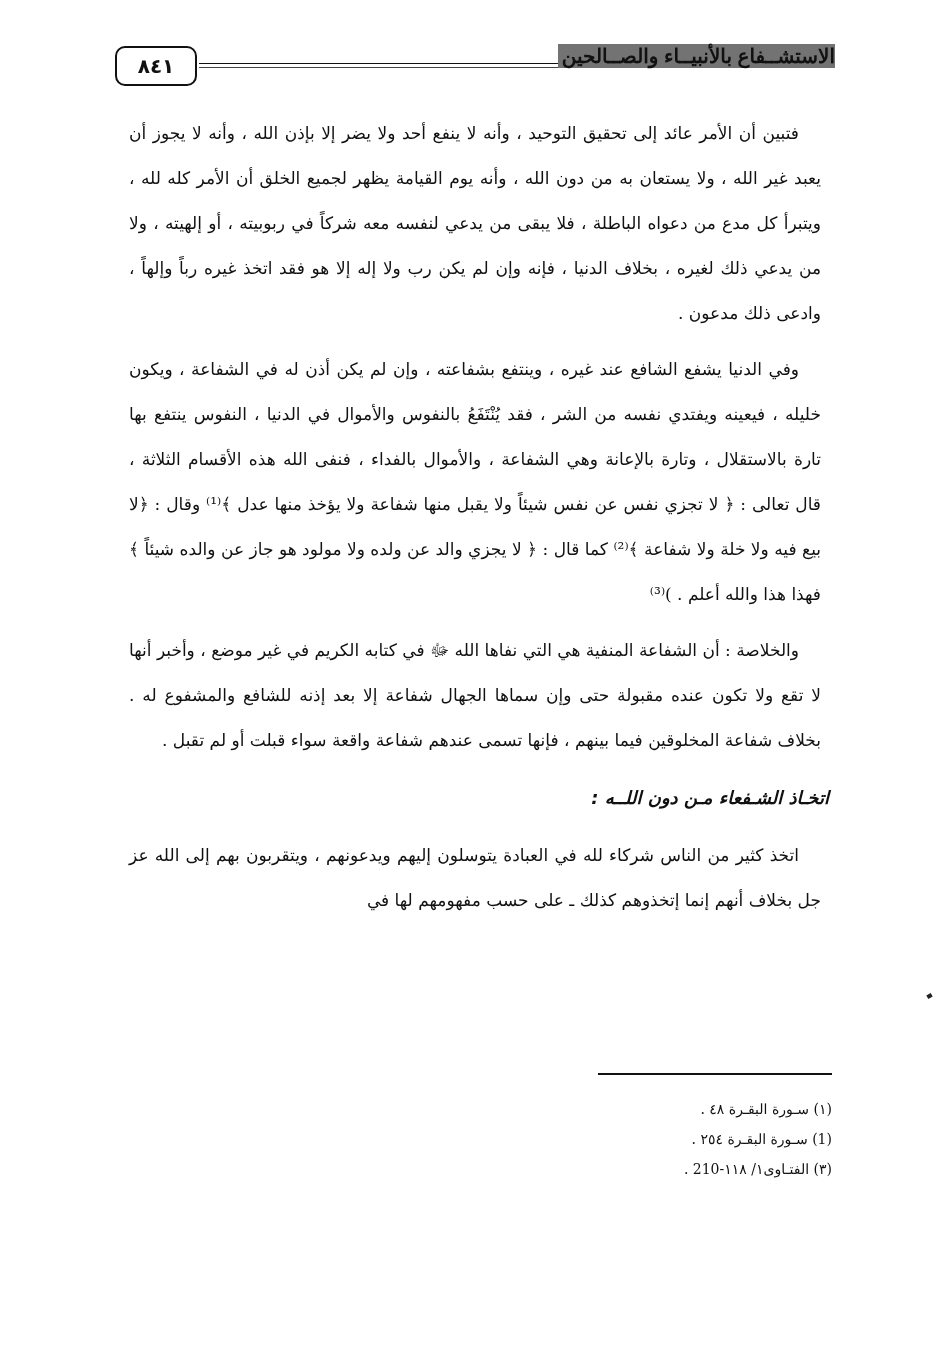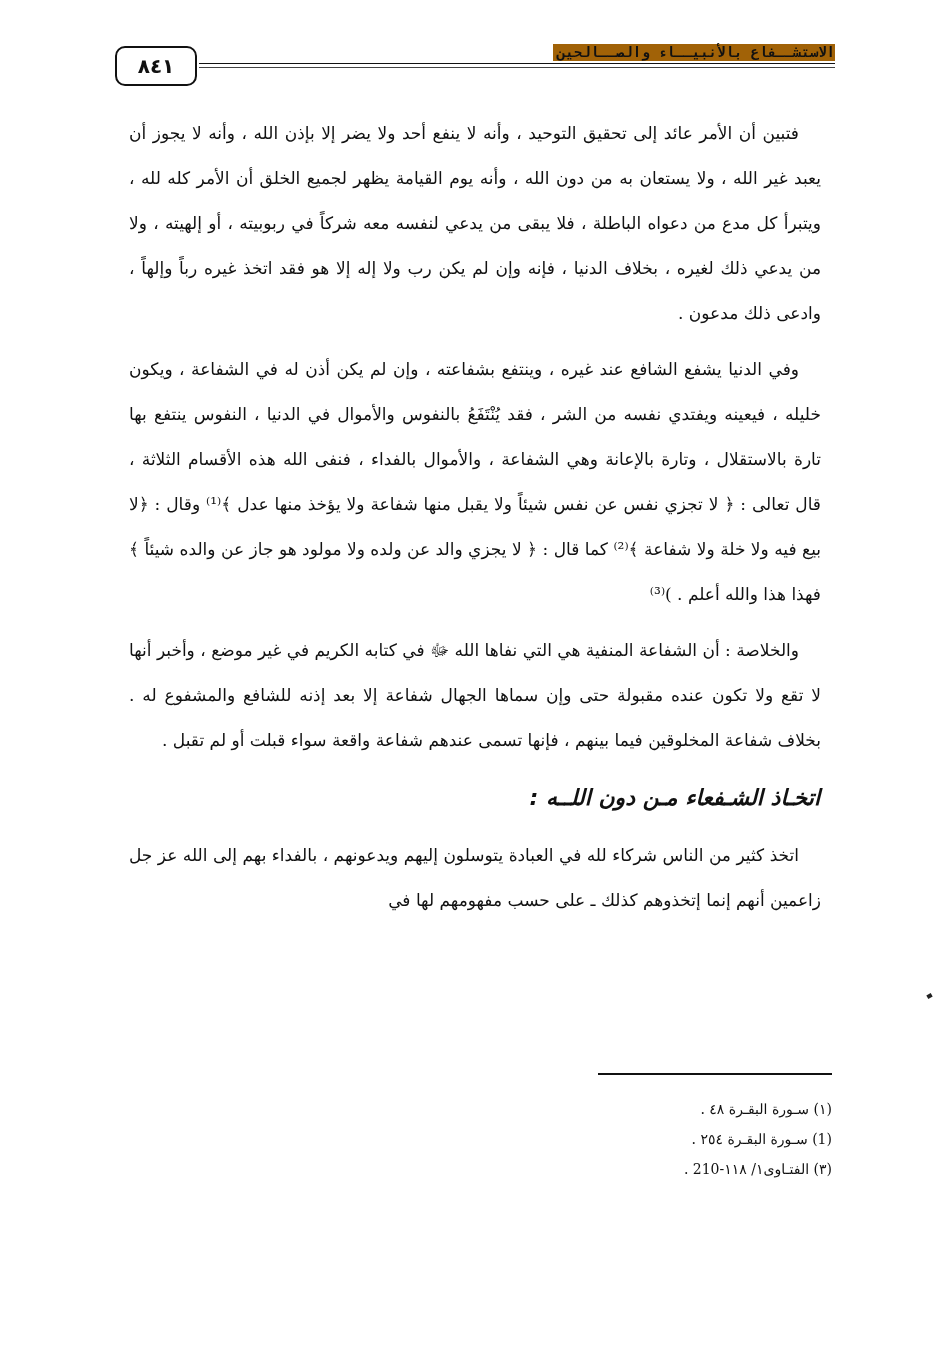--- a/index.html
+++ b/index.html
@@ -12,37 +12,37 @@
     
     .header { position: absolute; top: 40px; left: 115px; width: 720px; height: 50px; }
     .page-num-box {
       position: absolute; left: 0; top: 6px; width: 82px; height: 40px;
       border: 2px solid #111; border-radius: 10px; box-sizing: border-box;
       display: flex; align-items: center; justify-content: center;
       font-family: "DejaVu Sans", sans-serif; font-size: 20px; font-weight: bold; direction: rtl;
     }
     .running-title {
       position: absolute; right: 0; top: 4px; direction: rtl;
-      font-family: Liberation Mono, monospace; font-size: 14px; font-weight: bold;
-      background: #a16207; padding-left: 4px;
+      font-family: Liberation Sans, sans-serif; font-size: 20px; font-weight: bold;
+      background: #737373; padding-left: 4px;
     }
     .rule-top { position: absolute; left: 84px; right: 0; top: 23px; border-top: 1.5px solid #111; }
     .rule-bottom { position: absolute; left: 84px; right: 0; top: 27px; border-top: 1px solid #444; }
 
     
     .body-text {
       position: absolute; left: 118px; width: 714px; top: 100px;
       direction: rtl; text-align: justify; text-align-last: right;
       font-size: 17px; line-height: 45px;
     }
     .para { margin: 11px; }
     .para.indent { text-indent: 22px; }
     .heading {
-      margin: 8px 12px 4px 0; font-family: "DejaVu Sans", sans-serif; font-style: italic; font-weight: bold;
-      font-size: 22px; line-height: 48px; text-align: right;
+      margin: 8px 3px 4px 0; font-family: "DejaVu Sans", sans-serif; font-style: italic; font-weight: bold;
+      font-size: 18px; line-height: 48px; text-align: right;
     }
 
     
     .fn-rule { position: absolute; left: 598px; width: 234px; top: 1073px; border-top: 2px solid #111; }
     .footnotes {
       position: absolute; right: 117px; top: 1094px; direction: rtl;
       font-size: 14px; line-height: 30px; text-align: right;
     }
     .fn { margin: 0; }
     .margin-mark {
@@ -60,21 +60,21 @@
     <div class="rule-top"></div>
     <div class="rule-bottom"></div>
     <div class="running-title">الاستشــفاع بالأنبيــاء والصــالحين</div>
   </div>
 
   <div class="body-text">
     <p class="para indent">فتبين أن الأمر عائد إلى تحقيق التوحيد ، وأنه لا ينفع أحد ولا يضر إلا بإذن الله ، وأنه لا يجوز أن يعبد غير الله ، ولا يستعان به من دون الله ، وأنه يوم القيامة يظهر لجميع الخلق أن الأمر كله لله ، ويتبرأ كل مدع من دعواه الباطلة ، فلا يبقى من يدعي لنفسه معه شركاً في ربوبيته ، أو إلهيته ، ولا من يدعي ذلك لغيره ، بخلاف الدنيا ، فإنه وإن لم يكن رب ولا إله إلا هو فقد اتخذ غيره رباً وإلهاً ، وادعى ذلك مدعون .</p>
     <p class="para indent">وفي الدنيا يشفع الشافع عند غيره ، وينتفع بشفاعته ، وإن لم يكن أذن له في الشفاعة ، ويكون خليله ، فيعينه ويفتدي نفسه من الشر ، فقد يُنْتَفَعُ بالنفوس والأموال في الدنيا ، النفوس ينتفع بها تارة بالاستقلال ، وتارة بالإعانة وهي الشفاعة ، والأموال بالفداء ، فنفى الله هذه الأقسام الثلاثة ، قال تعالى : ﴿ لا تجزي نفس عن نفس شيئاً ولا يقبل منها شفاعة ولا يؤخذ منها عدل ﴾⁽¹⁾ وقال : ﴿لا بيع فيه ولا خلة ولا شفاعة ﴾⁽²⁾ كما قال : ﴿ لا يجزي والد عن ولده ولا مولود هو جاز عن والده شيئاً ﴾ فهذا هذا والله أعلم . )⁽³⁾</p>
     <p class="para indent">والخلاصة : أن الشفاعة المنفية هي التي نفاها الله ﷻ في كتابه الكريم في غير موضع ، وأخبر أنها لا تقع ولا تكون عنده مقبولة حتى وإن سماها الجهال شفاعة إلا بعد إذنه للشافع والمشفوع له . بخلاف شفاعة المخلوقين فيما بينهم ، فإنها تسمى عندهم شفاعة واقعة سواء قبلت أو لم تقبل .</p>
     <h2 class="heading">اتخـاذ الشـفعاء مـن دون اللــه :</h2>
-    <p class="para indent">اتخذ كثير من الناس شركاء لله في العبادة يتوسلون إليهم ويدعونهم ، بالفداء بهم إلى الله عز جل زاعمين أنهم إنما إتخذوهم كذلك ـ على حسب مفهومهم لها في</p>
+    <p class="para indent">اتخذ كثير من الناس شركاء لله في العبادة يتوسلون إليهم ويدعونهم ، ويتقربون بهم إلى الله عز جل بخلاف أنهم إنما إتخذوهم كذلك ـ على حسب مفهومهم لها في</p>
   </div>
 
   <div class="margin-mark"></div>
 
   <div class="fn-rule"></div>
   <div class="footnotes">
     <p class="fn">(١) سـورة البقـرة ٤٨ .</p>
     <p class="fn">(1) سـورة البقـرة ٢٥٤ .</p>
     <p class="fn">(٣) الفتـاوى١/ ١١٨-210 .</p>
   </div>

